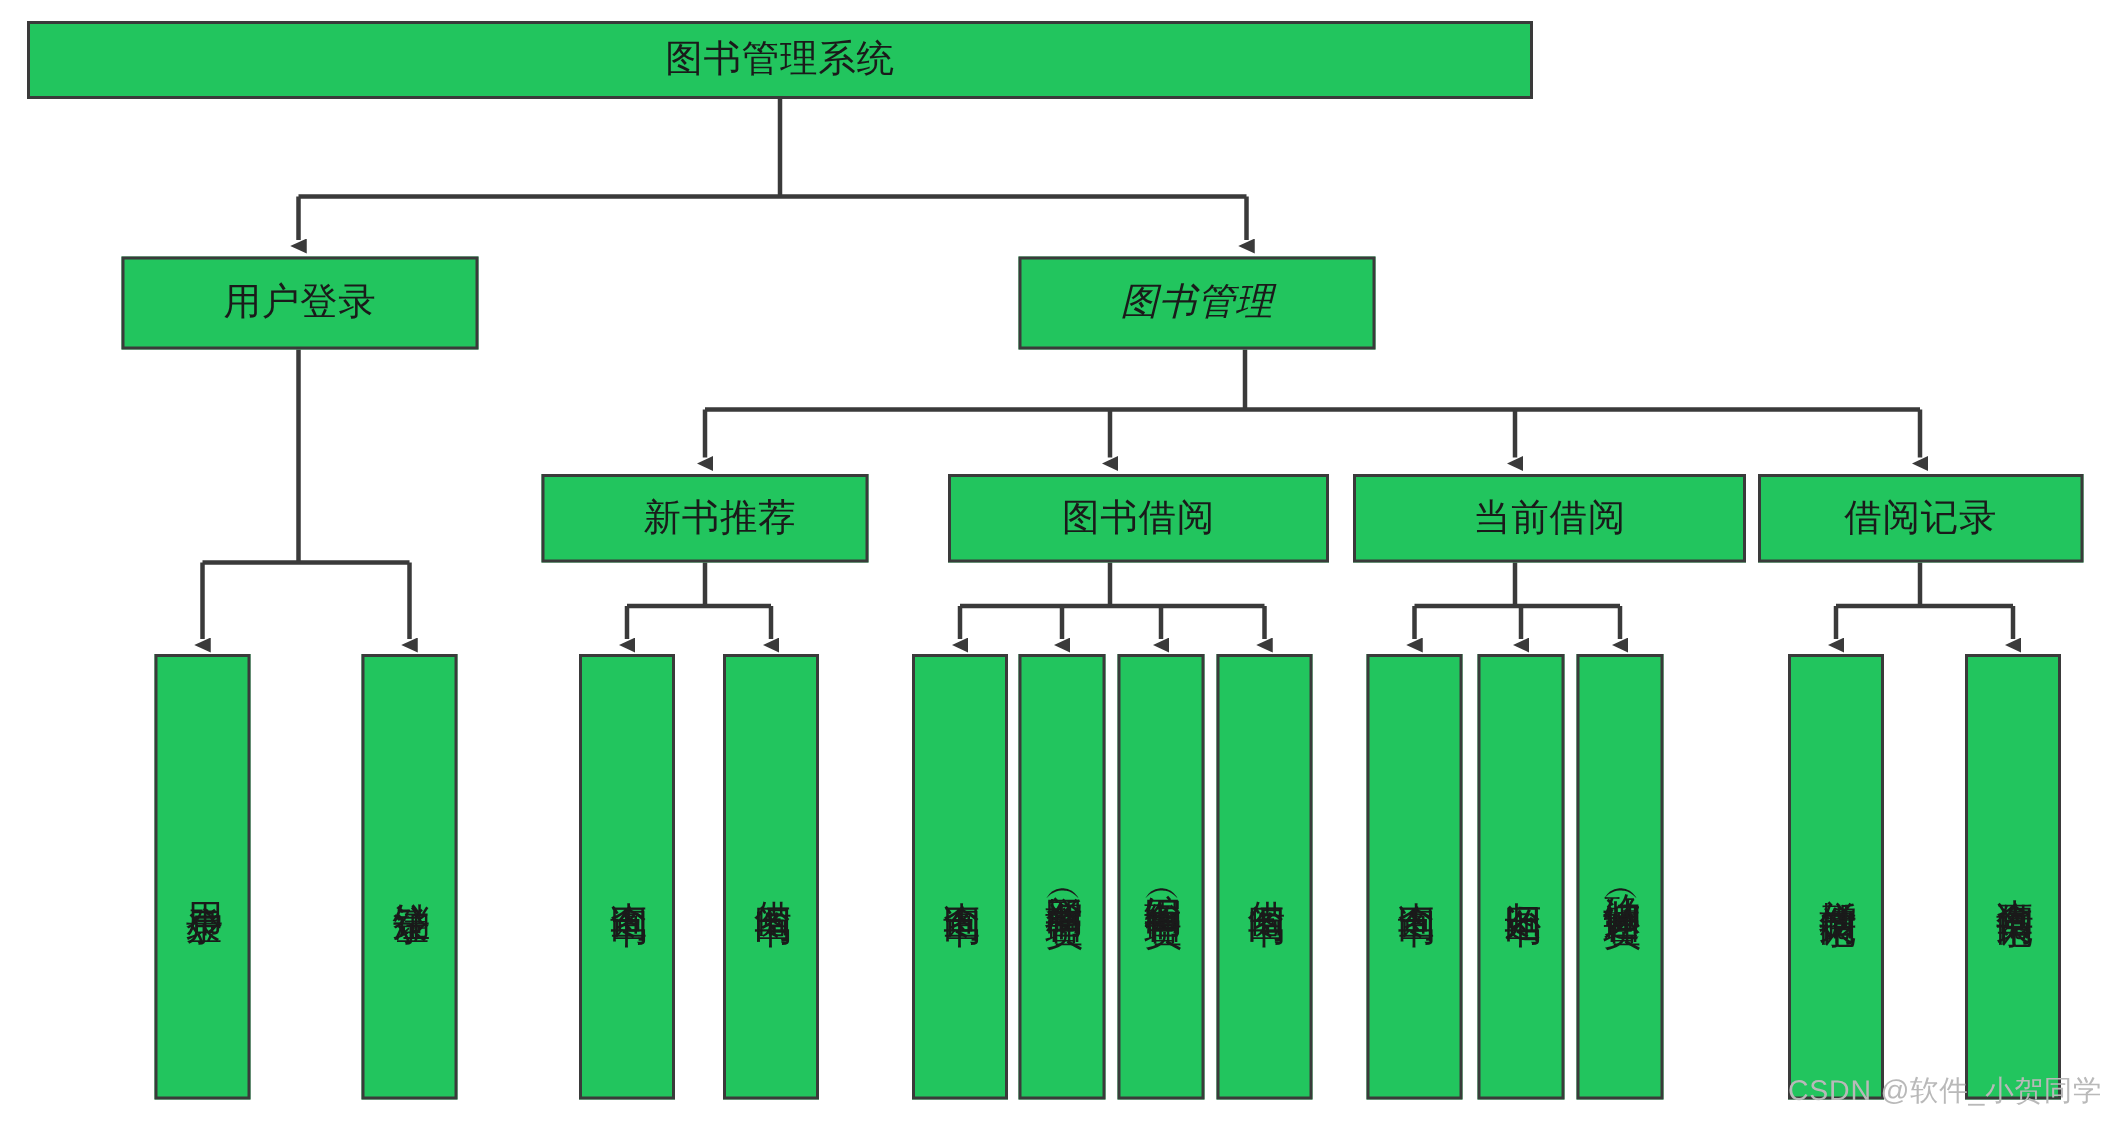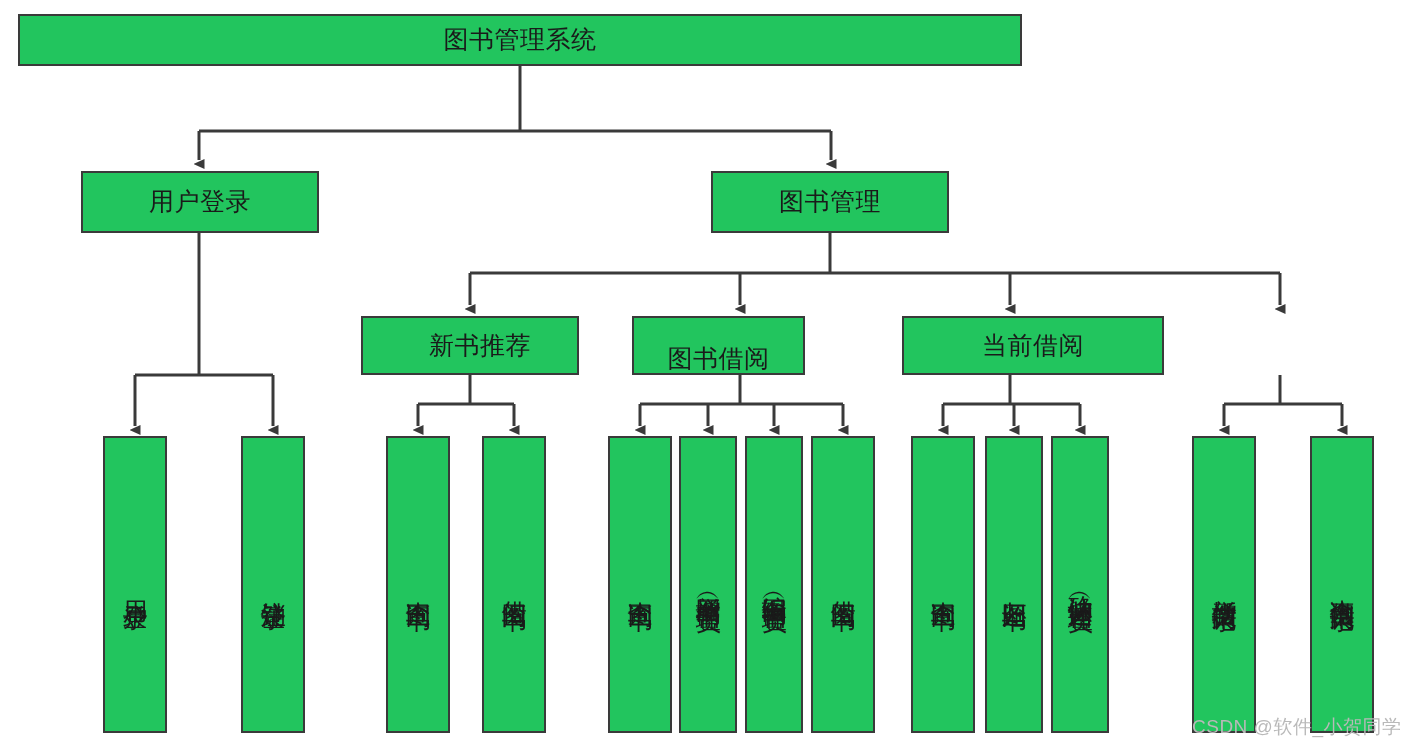--- a/index.html
+++ b/index.html
@@ -123,32 +123,35 @@
     </g>
   </svg>
 
   <div class="node horiz" style="left:18px; top:14px; width:1004px; height:52px;">
     <span class="label">图书管理系统</span>
   </div>
 
   <div class="node horiz" style="left:81px; top:171px; width:238px; height:62px;">
     <span class="label">用户登录</span>
   </div>
-  <div class="node horiz" style="left:711px; top:171px; width:238px; height:62px;">
+  <div class="node horiz" style="left:679px; top:171px; width:238px; height:62px;font-style:italic;">
     <span class="label">图书管理</span>
   </div>
 
   <div class="node horiz" style="left:361px; top:316px; width:218px; height:59px;padding-left:20px;">
     <span class="label">新书推荐</span>
   </div>
-  <div class="node horiz" style="left:632px; top:316px; width:173px; height:59px;align-items:flex-end;">
+  <div class="node horiz" style="left:632px; top:316px; width:254px; height:59px;">
     <span class="label">图书借阅</span>
   </div>
   <div class="node horiz" style="left:902px; top:316px; width:262px; height:59px;">
     <span class="label">当前借阅</span>
+  </div>
+  <div class="node horiz" style="left:1172px; top:316px; width:217px; height:59px;">
+    <span class="label">借阅记录</span>
   </div>
 
   <div class="node vert" style="left:103px; top:436px; width:64px; height:297px;">
     <span class="label">用户登录</span>
   </div>
   <div class="node vert" style="left:241px; top:436px; width:64px; height:297px;">
     <span class="label">注销登录</span>
   </div>
   <div class="node vert" style="left:386px; top:436px; width:64px; height:297px;">
     <span class="label">查询图书</span>

